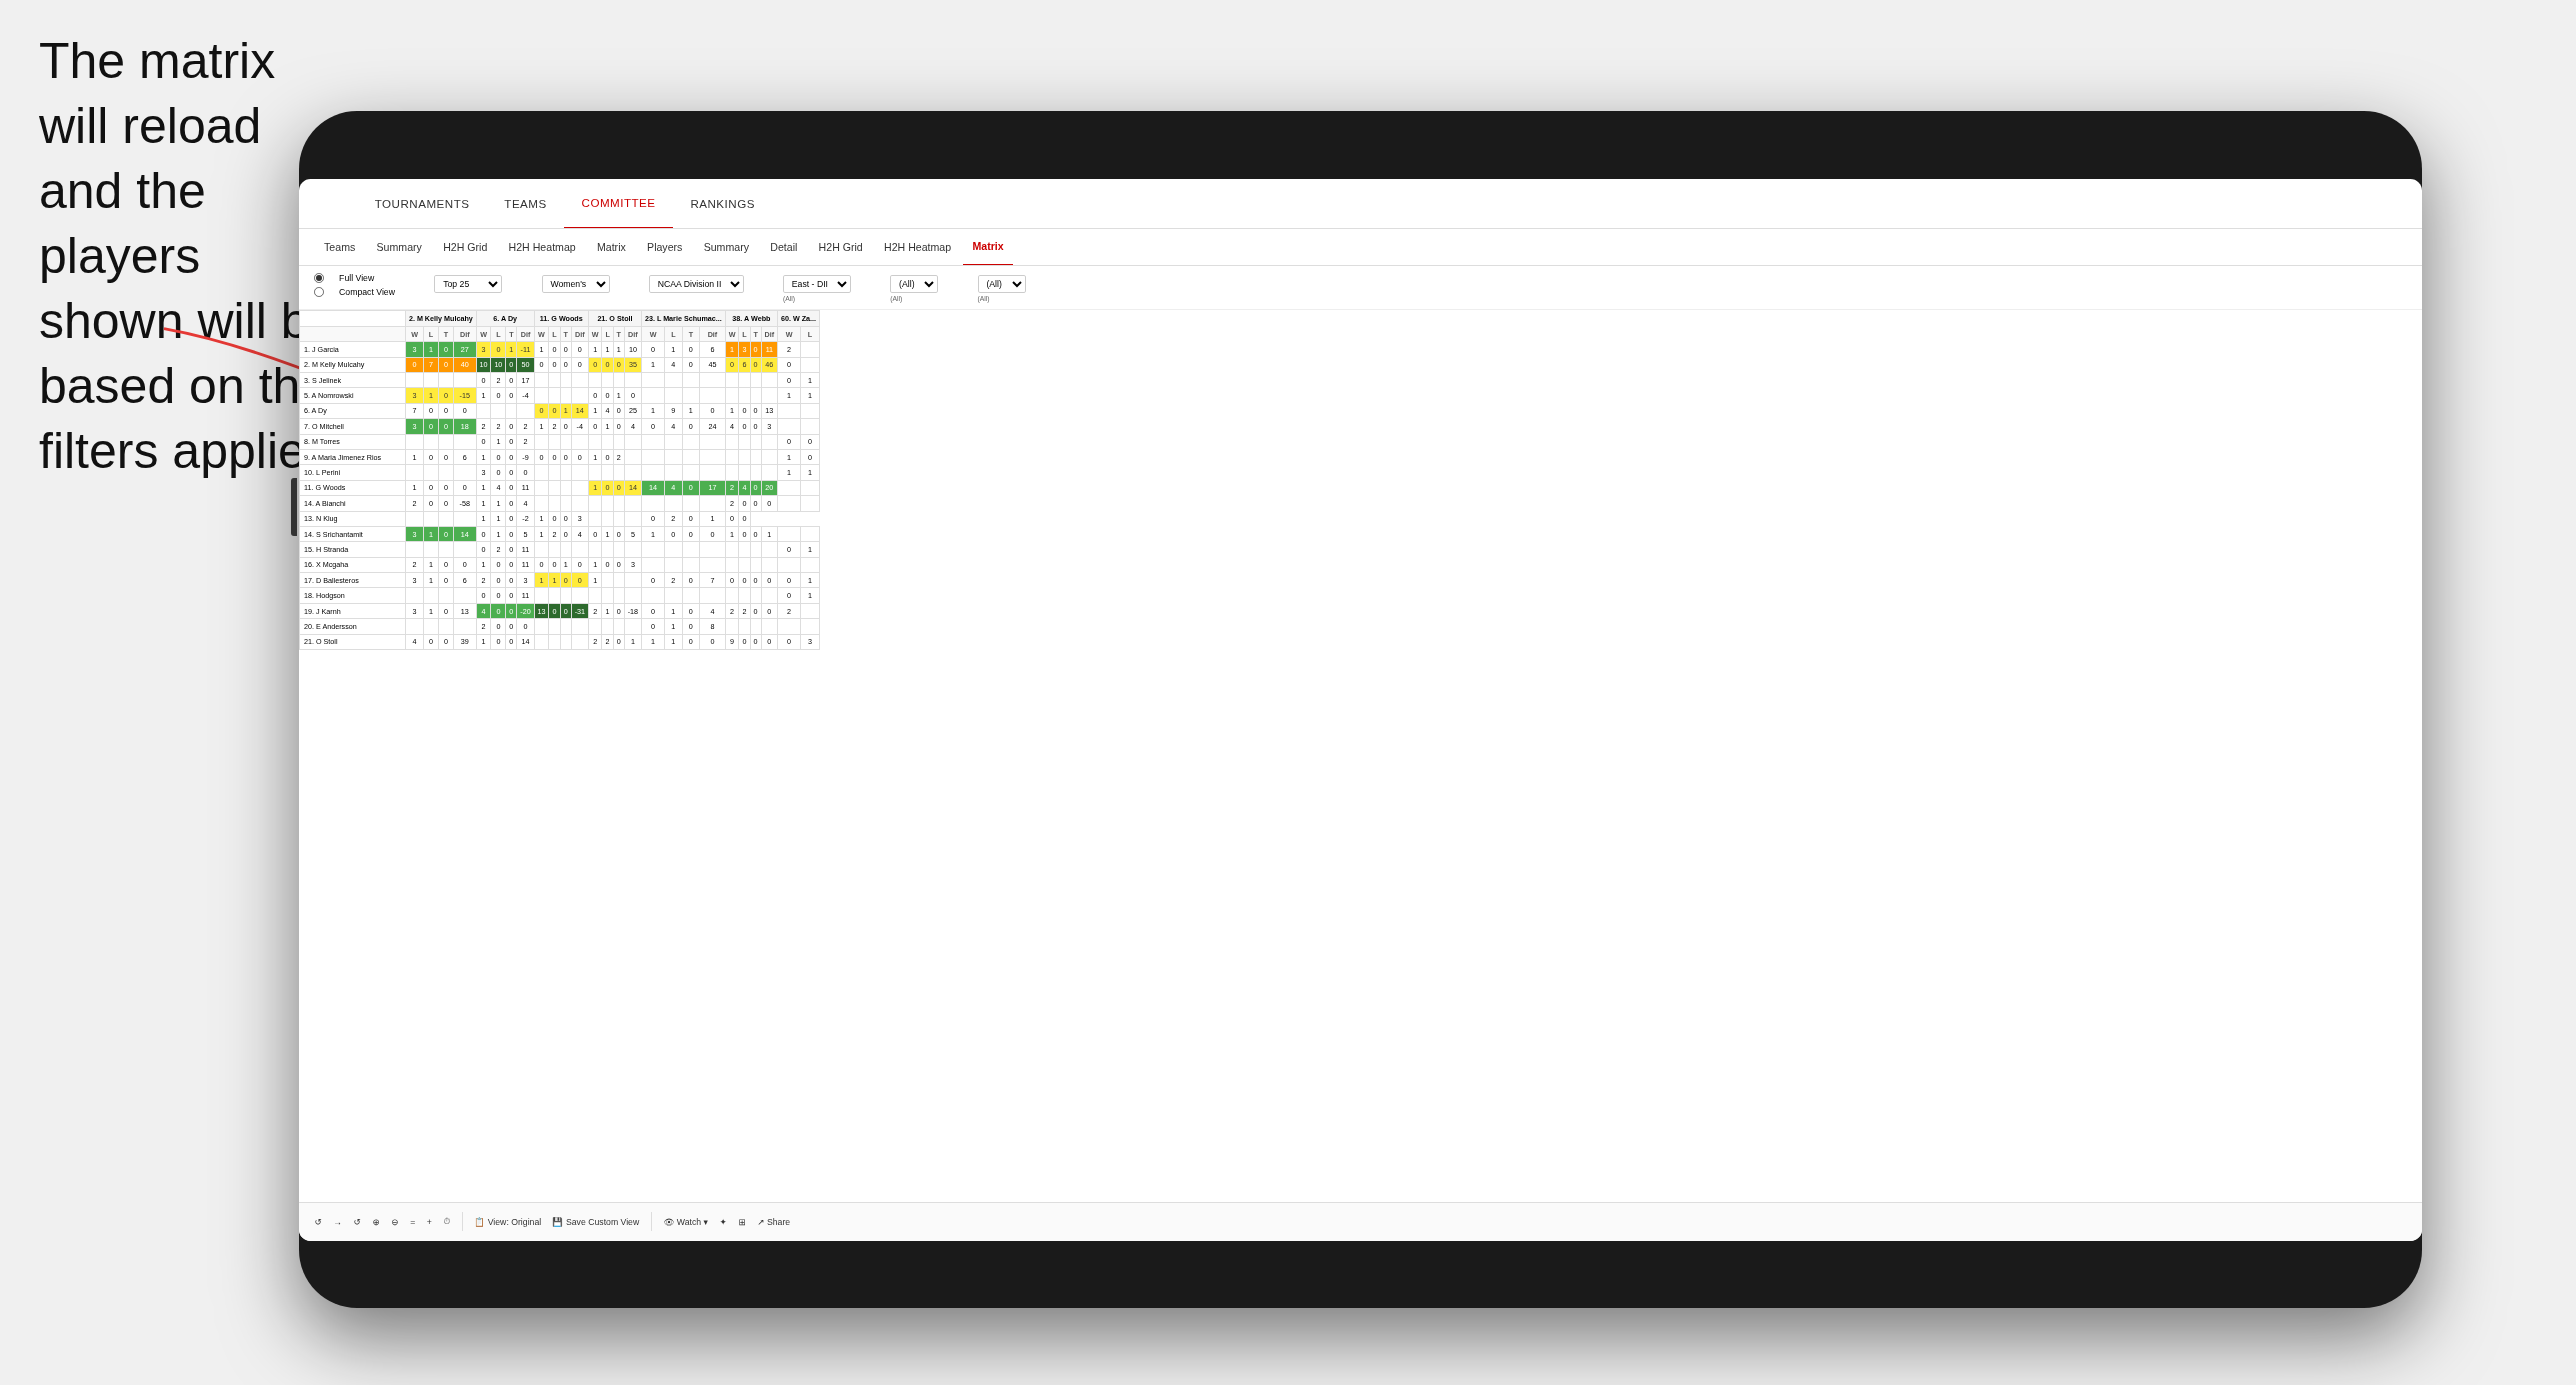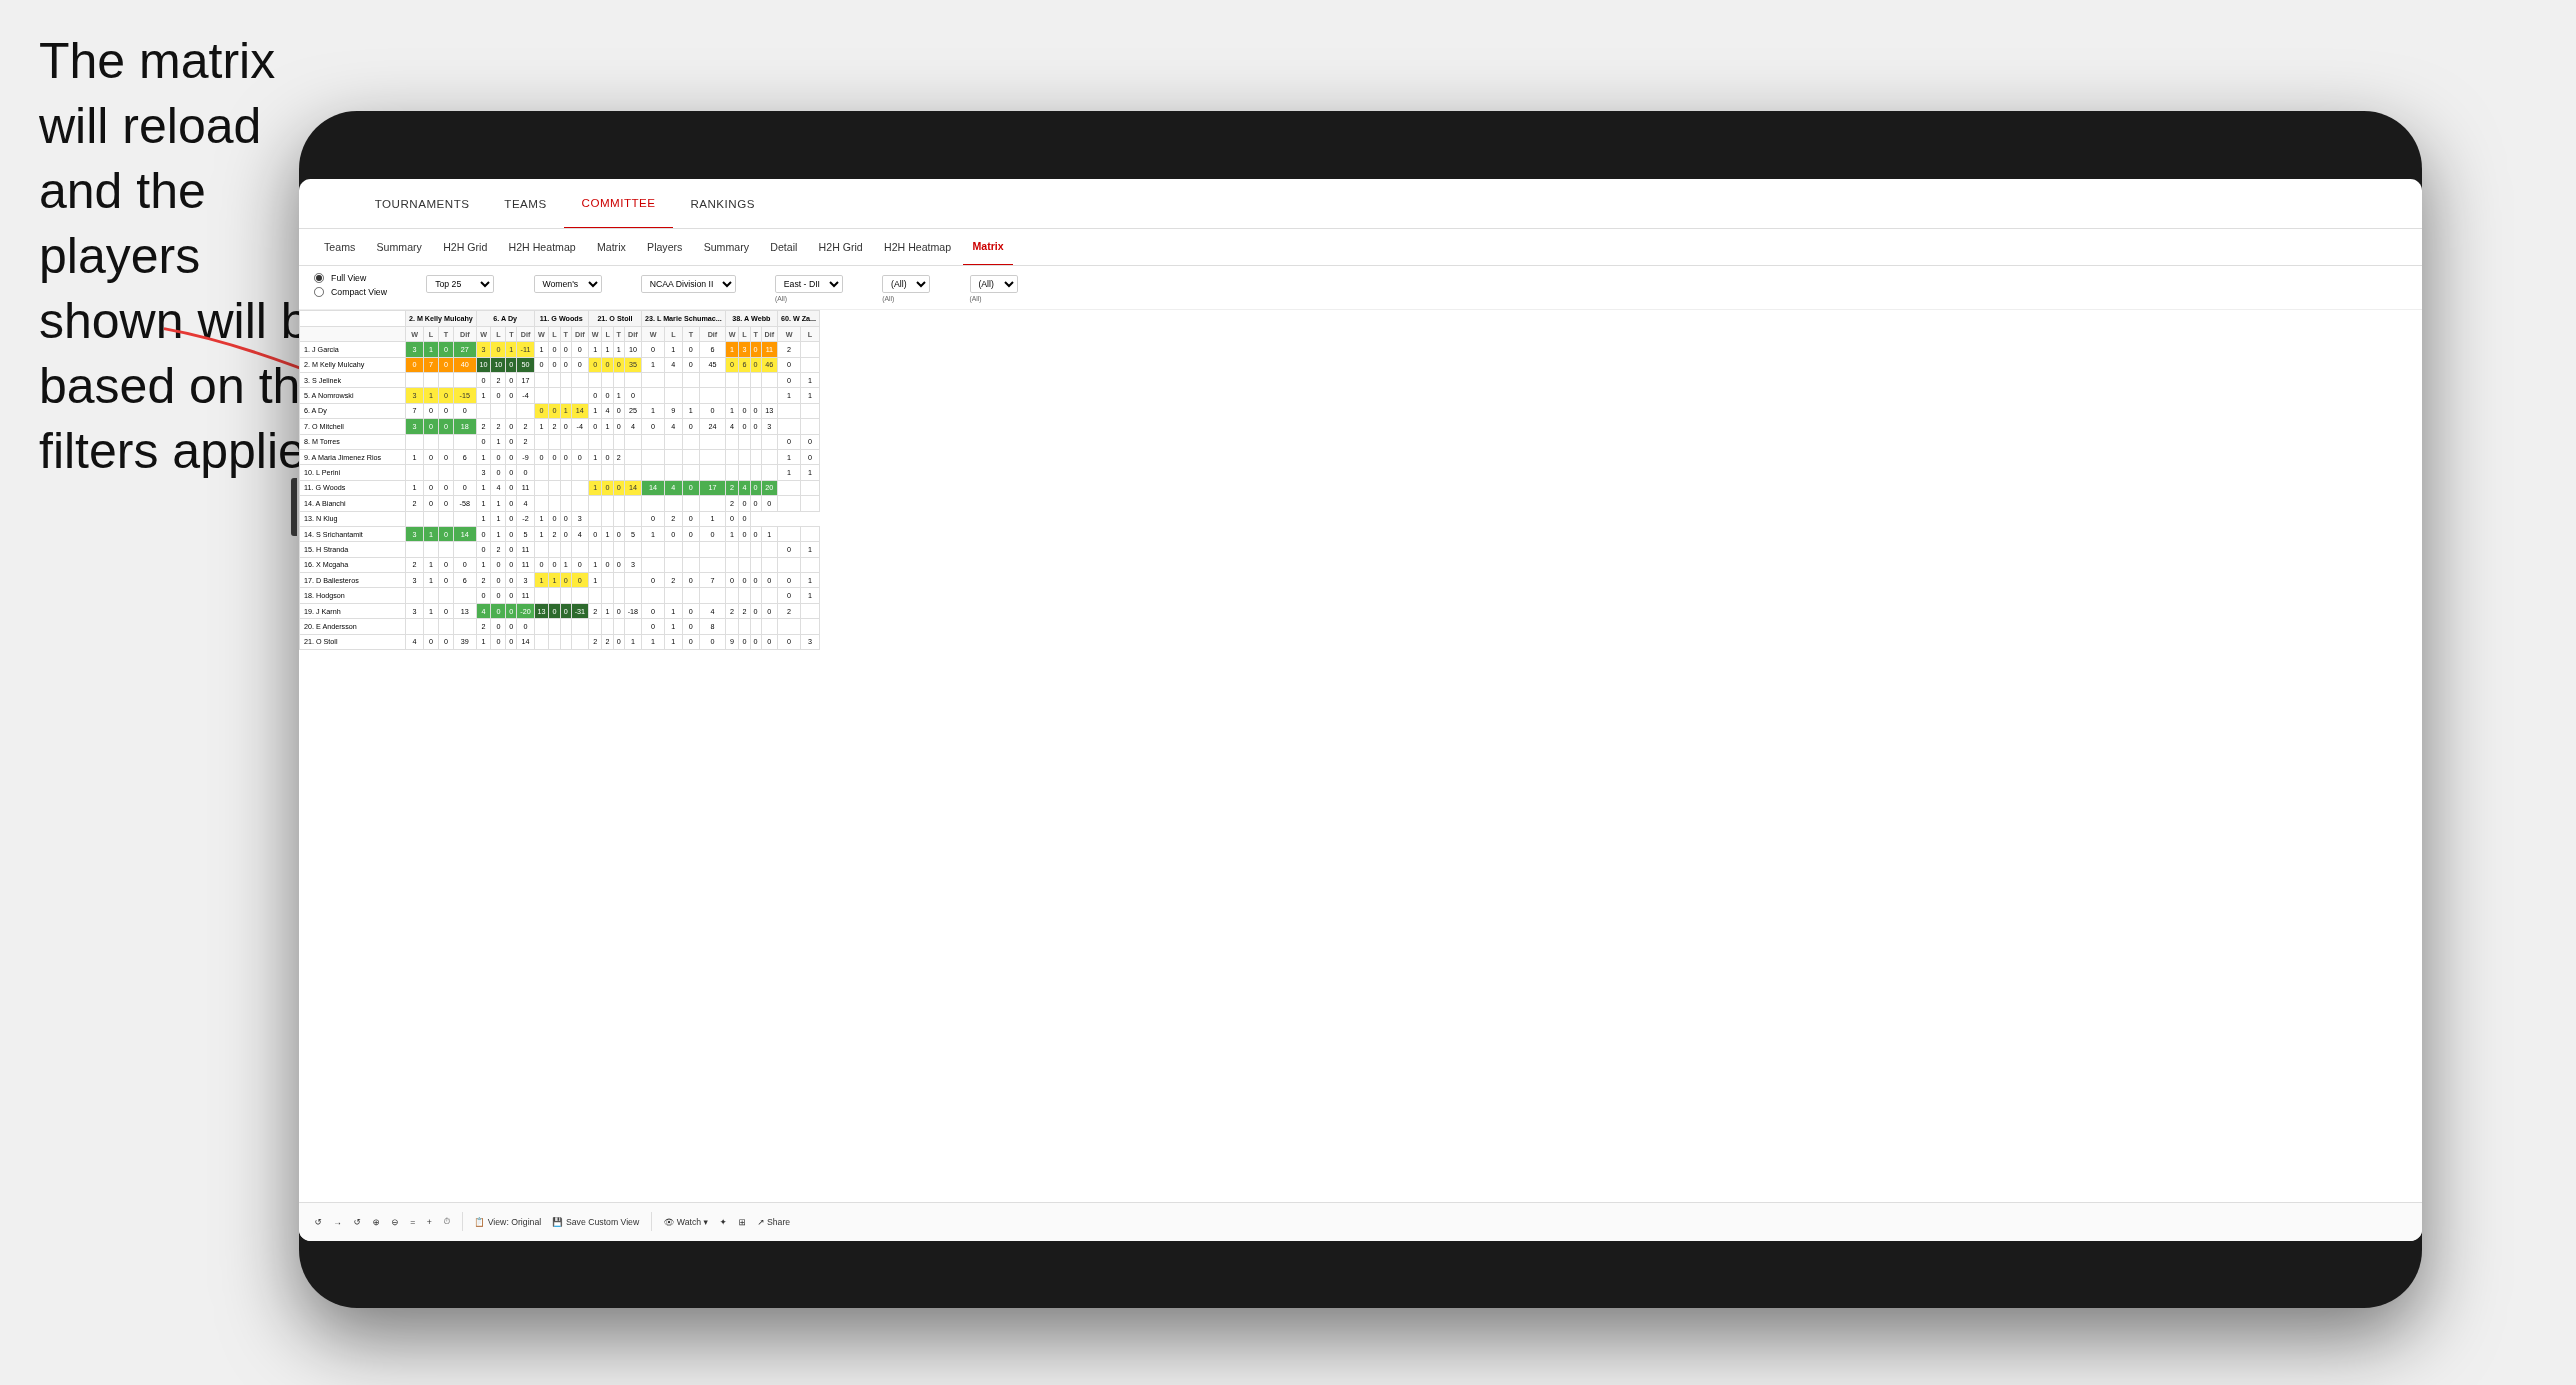--- a/index.html
+++ b/index.html
@@ -138,21 +138,21 @@
     .filter-radio-group {
       display: flex;
       flex-direction: column;
       gap: 3.9px;
       font-size: 8.7px;
     }
 
     .filter-radio-item {
       display: flex;
       align-items: flex-start;
-      gap: 7px;
+      gap: 15px;
     }
 
     .radio-circle {
       width: 9.7px;
       height: 9.7px;
       border-radius: 50%;
       border: 1px solid #666;
       background: #fff;
       display: flex;
       align-items: center;

